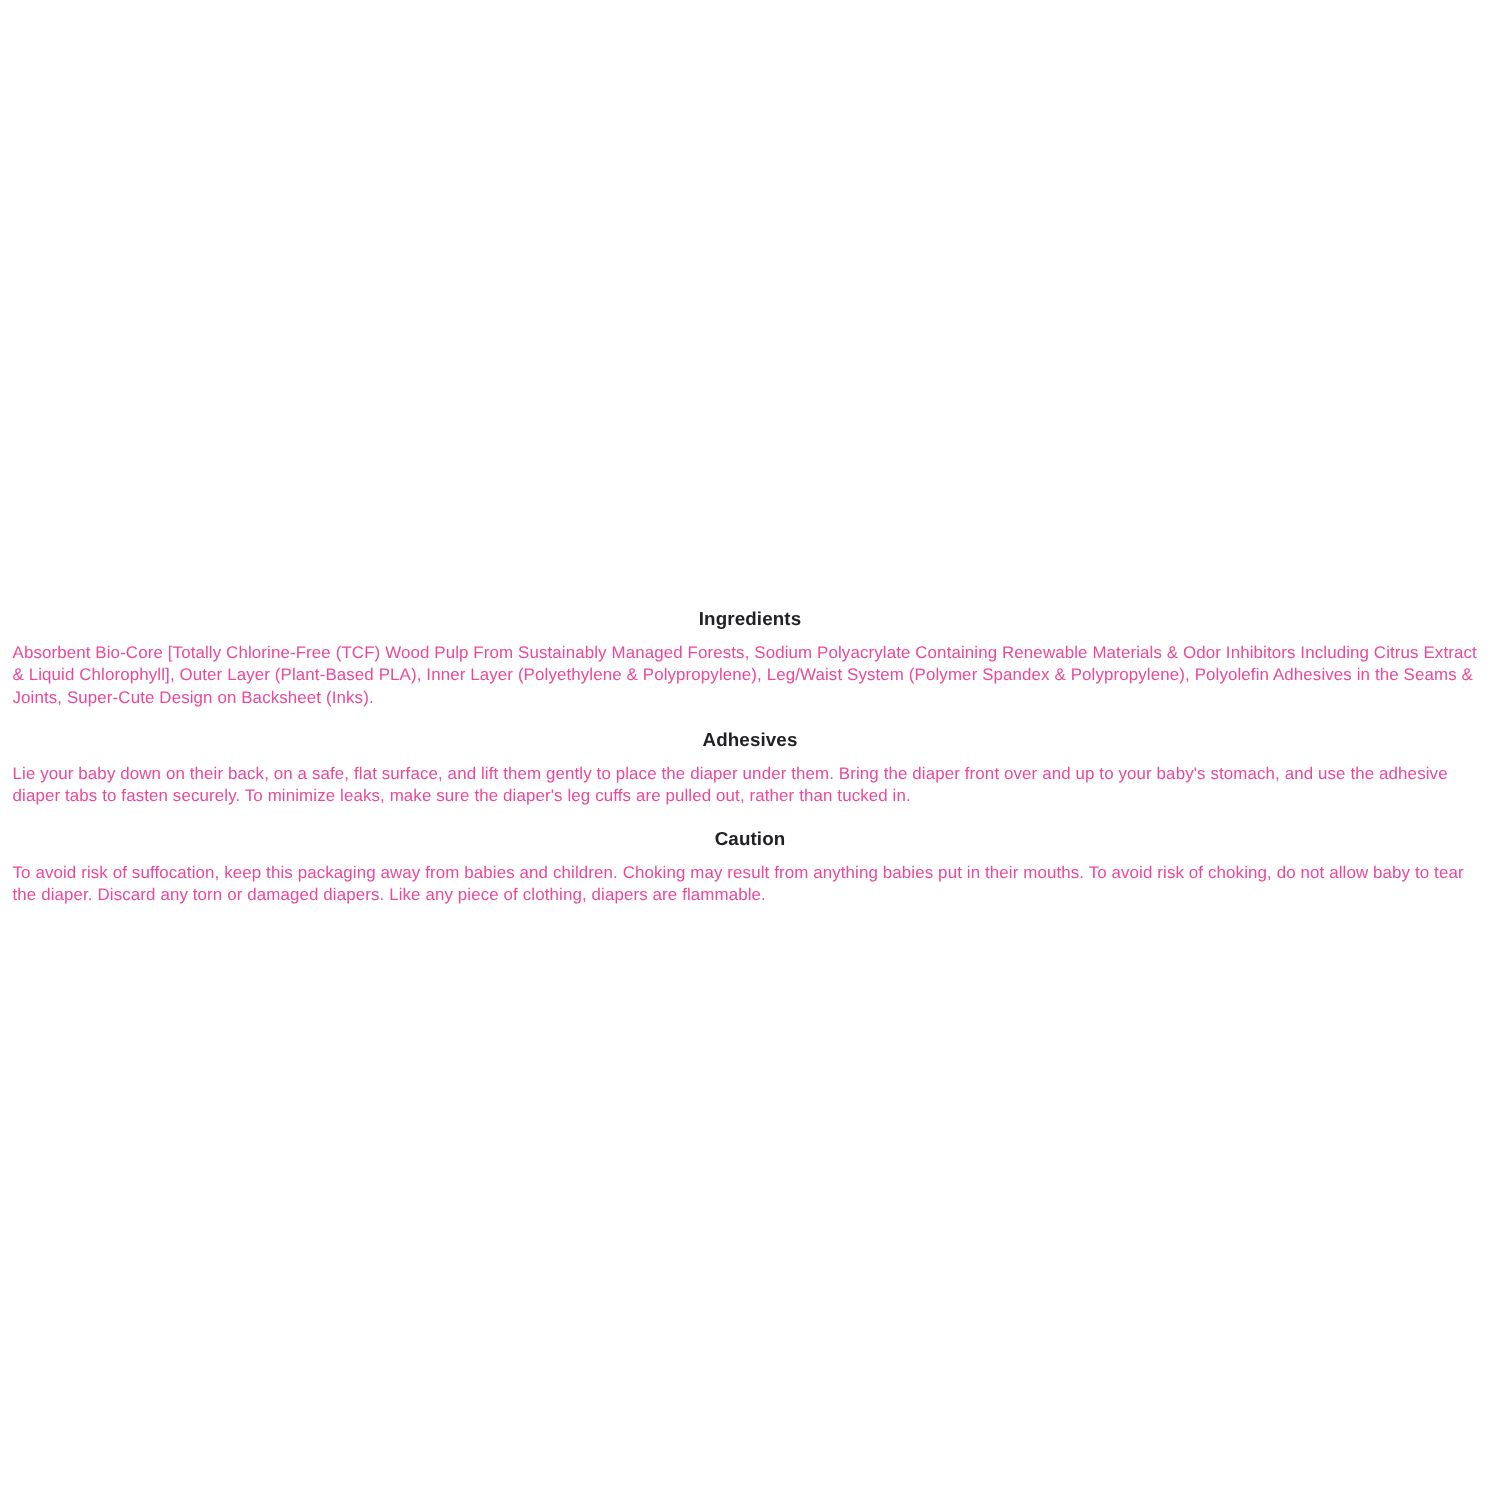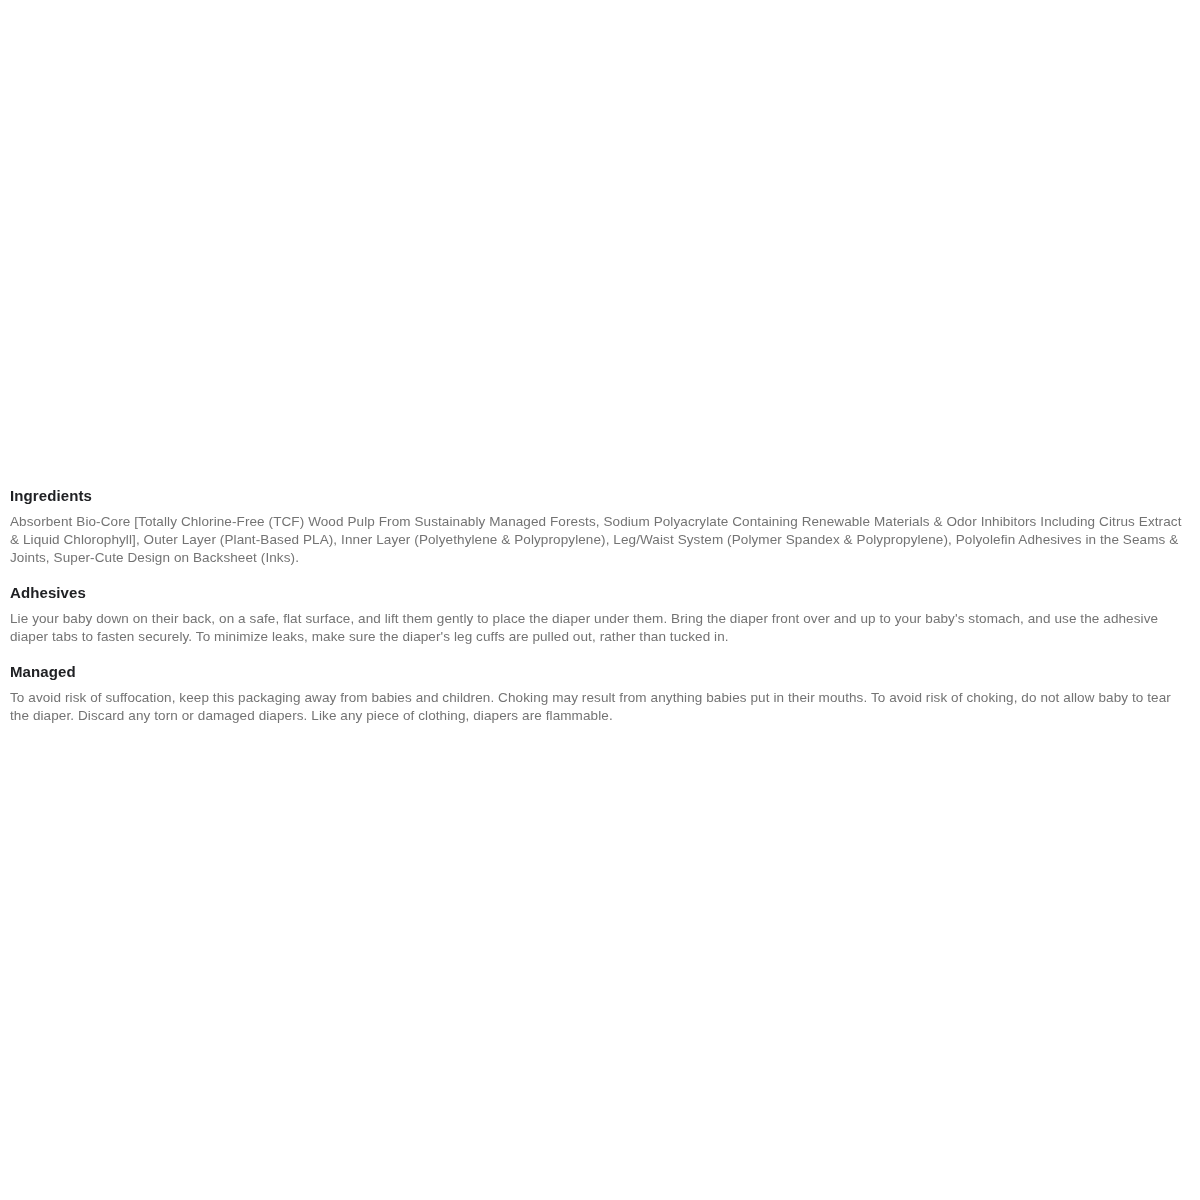--- a/index.html
+++ b/index.html
@@ -18,43 +18,44 @@
     padding: 0 10px;
   }
   .section { display: block; }
   .section h3 {
     font-size: 15px;
     line-height: 17px;
     font-weight: 700;
     color: #202124;
     letter-spacing: 0.1px;
     margin: 0 0 9px 0;
+    text-align: center;
   }
   .section p {
     font-size: 13.5px;
     line-height: 18px;
     font-weight: 400;
-    color: #737373;
+    color: #ec4899;
     letter-spacing: 0.1px;
     margin: 0 0 17px 0;
   }
 </style>
 </head>
 <body>
 
 <div class="content">
 
   <div class="section">
     <h3>Ingredients</h3>
     <p>Absorbent Bio-Core [Totally Chlorine-Free (TCF) Wood Pulp From Sustainably Managed Forests, Sodium Polyacrylate Containing Renewable Materials &amp; Odor Inhibitors Including Citrus Extract &amp; Liquid Chlorophyll], Outer Layer (Plant-Based PLA), Inner Layer (Polyethylene &amp; Polypropylene), Leg/Waist System (Polymer Spandex &amp; Polypropylene), Polyolefin Adhesives in the Seams &amp; Joints, Super-Cute Design on Backsheet (Inks).</p>
   </div>
 
   <div class="section">
     <h3>Adhesives</h3>
     <p>Lie your baby down on their back, on a safe, flat surface, and lift them gently to place the diaper under them. Bring the diaper front over and up to your baby's stomach, and use the adhesive diaper tabs to fasten securely. To minimize leaks, make sure the diaper's leg cuffs are pulled out, rather than tucked in.</p>
   </div>
 
   <div class="section">
-    <h3>Managed</h3>
+    <h3>Caution</h3>
     <p>To avoid risk of suffocation, keep this packaging away from babies and children. Choking may result from anything babies put in their mouths. To avoid risk of choking, do not allow baby to tear the diaper. Discard any torn or damaged diapers. Like any piece of clothing, diapers are flammable.</p>
   </div>
 
 </div>
 
 </body></html>

